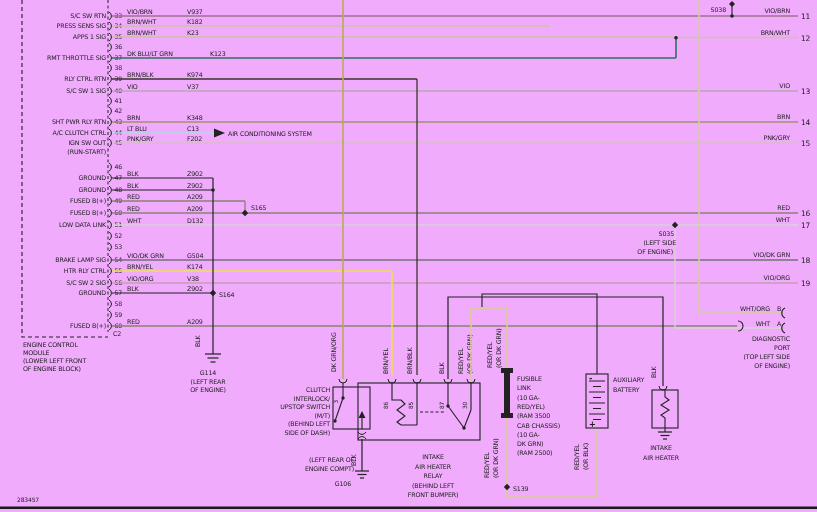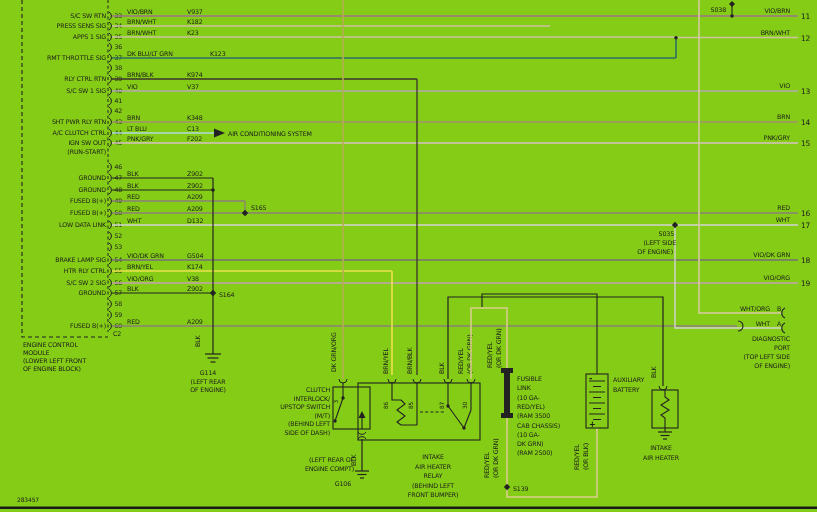--- a/index.html
+++ b/index.html
@@ -1,16 +1,16 @@
 <!DOCTYPE html>
 <html><head>
 <meta charset="utf-8">
 <style>
   html,body{margin:0;padding:0;background:#ffffff;}
-  #stage{position:relative;width:817px;height:512px;background:#84cc16;overflow:hidden;}
+  #stage{position:relative;width:817px;height:512px;background:#f0abfc;overflow:hidden;}
   svg{position:absolute;left:0;top:0;}
   svg text{font-family:"DejaVu Sans",sans-serif;fill:#1c1c1c;font-size:6.3px;letter-spacing:-0.15px;}
   text.num{font-size:6.2px;}
   text.edge{font-size:7.5px;}
   text.small{font-size:5.8px;}
   text.id{font-size:6px;}
   .w{fill:none;}
   .blk{stroke:#222;fill:none;}
 </style>
 </head>

